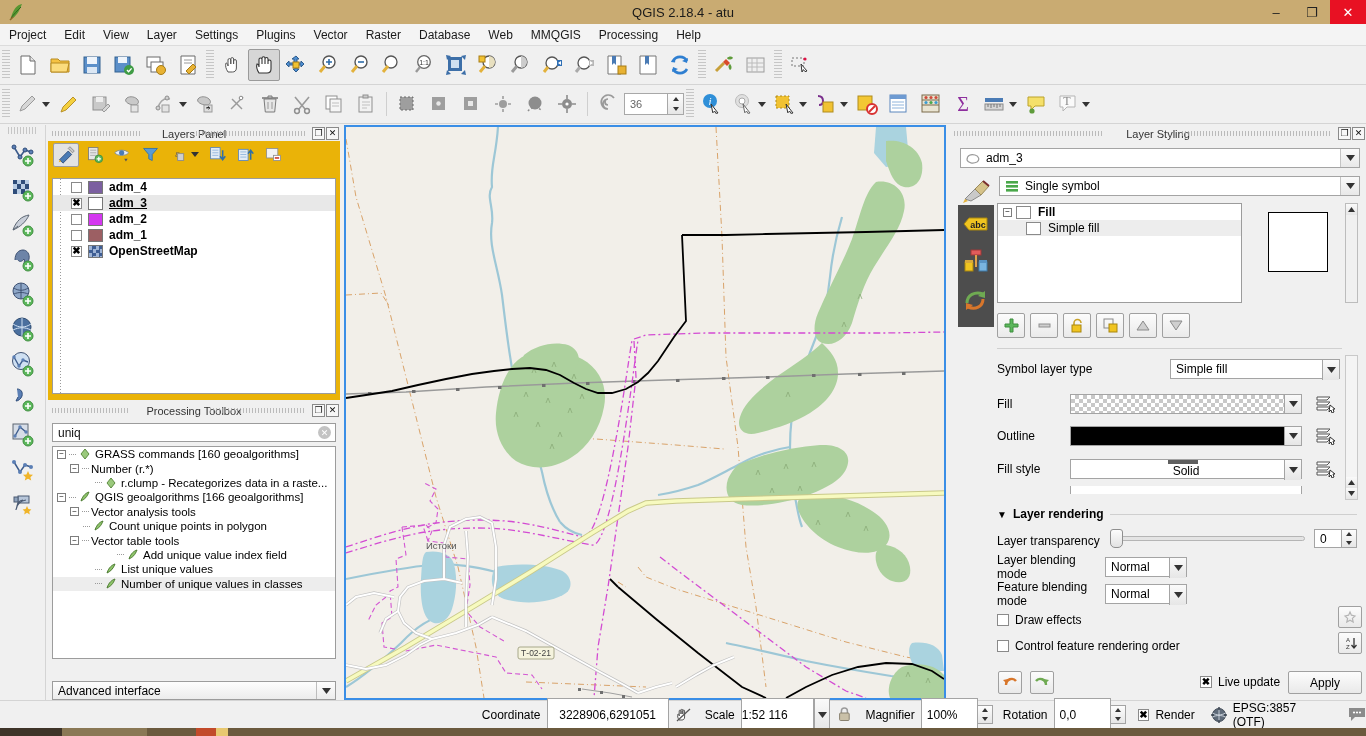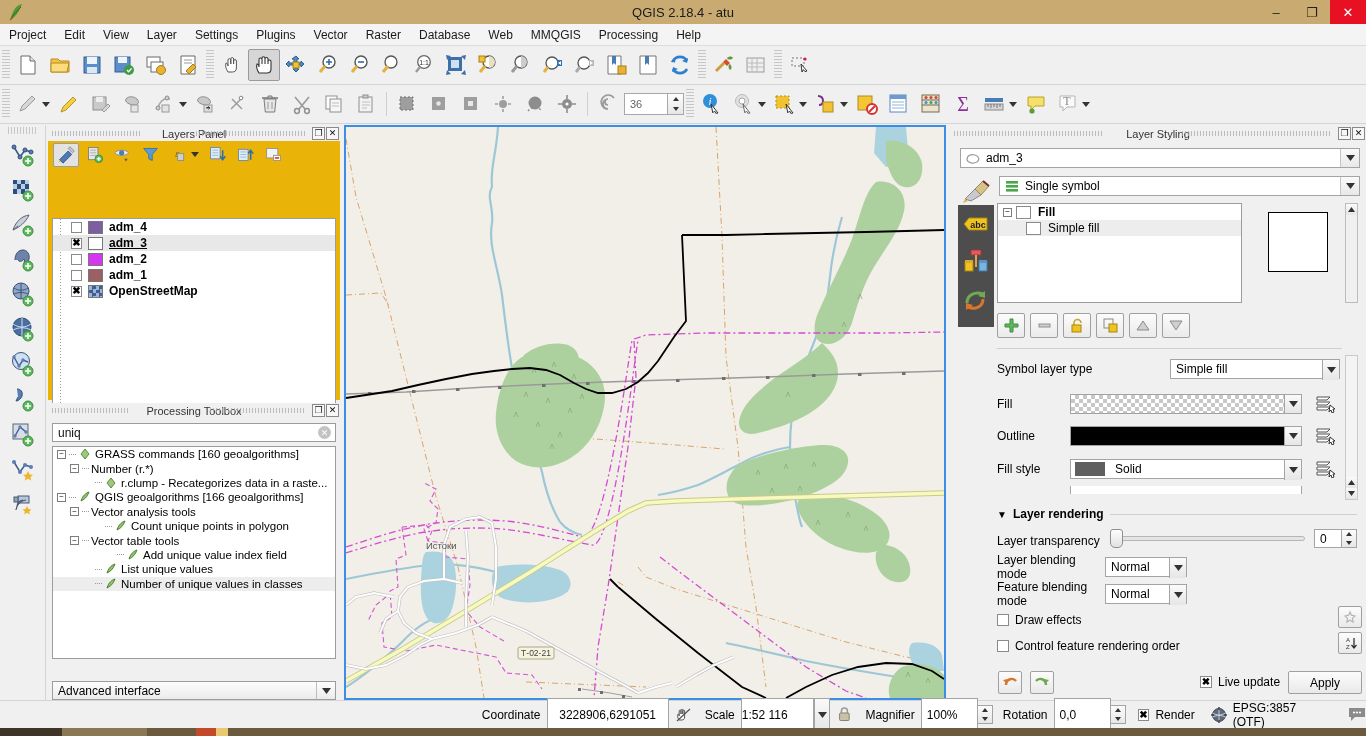--- a/index.html
+++ b/index.html
@@ -83,21 +83,21 @@
   .panel-btns { position:absolute; right:1px; top:1px; display:flex; gap:1px; }
   .panel-btn { width:13px; height:13px; border:1px solid #8a8a8a; background:#f7f7f7;
      display:flex; align-items:center; justify-content:center; font-size:9px; line-height:9px; color:#111;}
 
   
   #layers-panel { position:absolute; left:48px; top:126px; width:292px; height:274px; background:#eab308; }
   #layers-toolbar { height:27px; display:flex; align-items:center; padding-left:5px; gap:2px; }
   #layers-toolbar .lb { width:26px;height:24px; display:flex;align-items:center;justify-content:center; position:relative;}
   #layers-toolbar .lb.active { background:#e3e3e3; border:1px solid #9c9c9c; border-radius:2px; }
   #layers-tree { position:absolute; left:4px; top:52px; width:284px; height:216px;
-    background:#fff; border:1px solid #9c9c9c; overflow:hidden;margin-top:40px; }
+    background:#fff; border:1px solid #9c9c9c; overflow:hidden; }
   .layer-row { height:16px; display:flex; align-items:center; font-size:12px; font-weight:bold; padding-left:18px; position:relative;}
   .layer-row.selected { background:#e8e8e8; }
   .layer-row .lchk { width:11px;height:11px; border:1px solid #8a8a8a; background:#fff; margin-right:6px; display:flex;align-items:center;justify-content:center; font-size:10px; line-height:10px; font-weight:bold;}
   .layer-row .lswatch { width:15px;height:13px; border:1px solid #777; margin-right:6px; }
   .layer-row .lname { color:#000; }
   .layer-row.selected .lname { text-decoration:underline; }
   .treeline { position:absolute; left:7px; top:0; bottom:0; width:1px;
      background:repeating-linear-gradient(to bottom,#9a9a9a 0 1px, transparent 1px 3px);}
 
   
@@ -877,21 +877,21 @@
               <path d="M2 10c2-6 5-8 8-9-2 5-4 7-8 9z" fill="#8ec46a" stroke="#4e7c33"></path>
             </svg>
           </span>
         <span>QGIS geoalgorithms [166 geoalgorithms]</span>
       </div>
       <div class="ptrow" style="padding-left:17px;">
         <span class="exp">−</span>
           <span class="dash"></span>
         <span>Vector analysis tools</span>
       </div>
-      <div class="ptrow" style="padding-left:52px;">
+      <div class="ptrow" style="padding-left:30px;">
         <span class="dash"></span>
         <span class="picon">
             <svg width="12" height="12" viewBox="0 0 12 12">
               <path d="M2 10c2-6 5-8 8-9-2 5-4 7-8 9z" fill="#8ec46a" stroke="#4e7c33"></path>
             </svg>
           </span>
         <span>Count unique points in polygon</span>
       </div>
       <div class="ptrow" style="padding-left:17px;">
         <span class="exp">−</span>
@@ -1262,21 +1262,21 @@
           <path d="M1 2h13l-3 3h-10z" fill="#fff" stroke="#555"></path>
           <path d="M1 7h13l-3 3h-10z" fill="#fff" stroke="#555"></path>
           <path d="M1 12h13l-3 3h-10z" fill="#fff" stroke="#555"></path>
           <path d="M14 10l5 4h-2l1 3-2 1-1-3-2 2z" fill="#fff" stroke="#333"></path>
         </svg>
     </span>
   </div>
 
   <div class="srow" style="left:997px; top:458px; width:360px;">
     <span style="width:73px;">Fill style</span>
-    <span class="sfield" style="width:232px; padding-left:0;">
+    <span class="sfield" style="width:232px; padding-left:0;flex-direction:column;">
       <span style="width:30px; height:14px; background:#5f5f5f; margin:0 10px 0 4px; display:inline-block;"></span>
       <span>Solid</span>
       <span class="dd-split">
           <svg width="9" height="6" viewBox="0 0 9 6">
             <path d="M0 0h9L4.5 6z" fill="#333"></path>
           </svg>
         </span>
     </span>
     <span style="margin-left:14px; display:inline-flex;">
       <svg width="20" height="18" viewBox="0 0 20 18">

